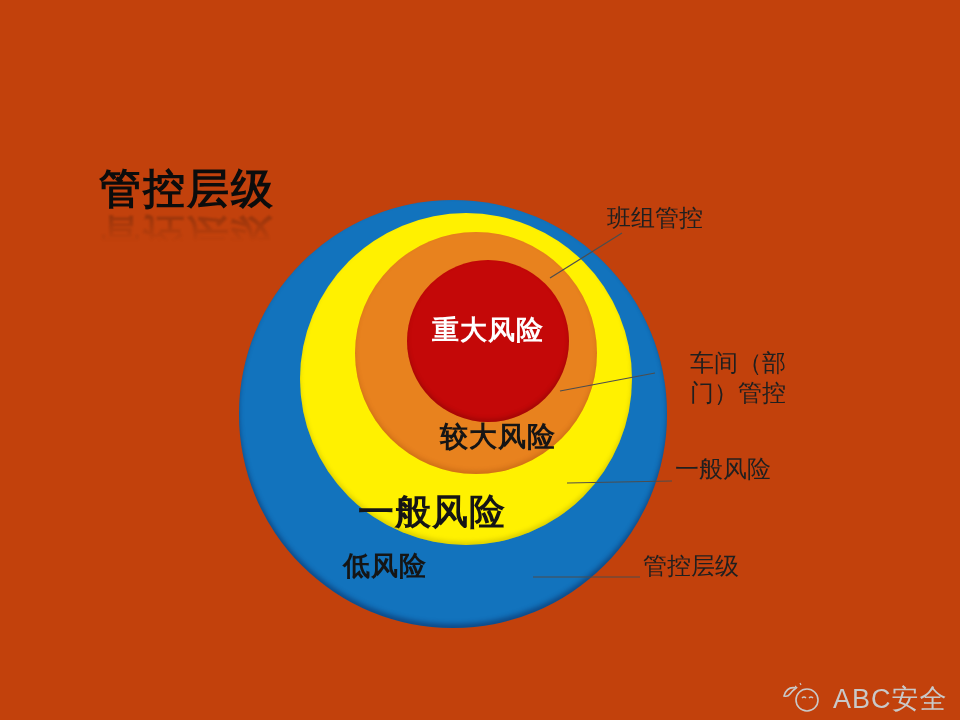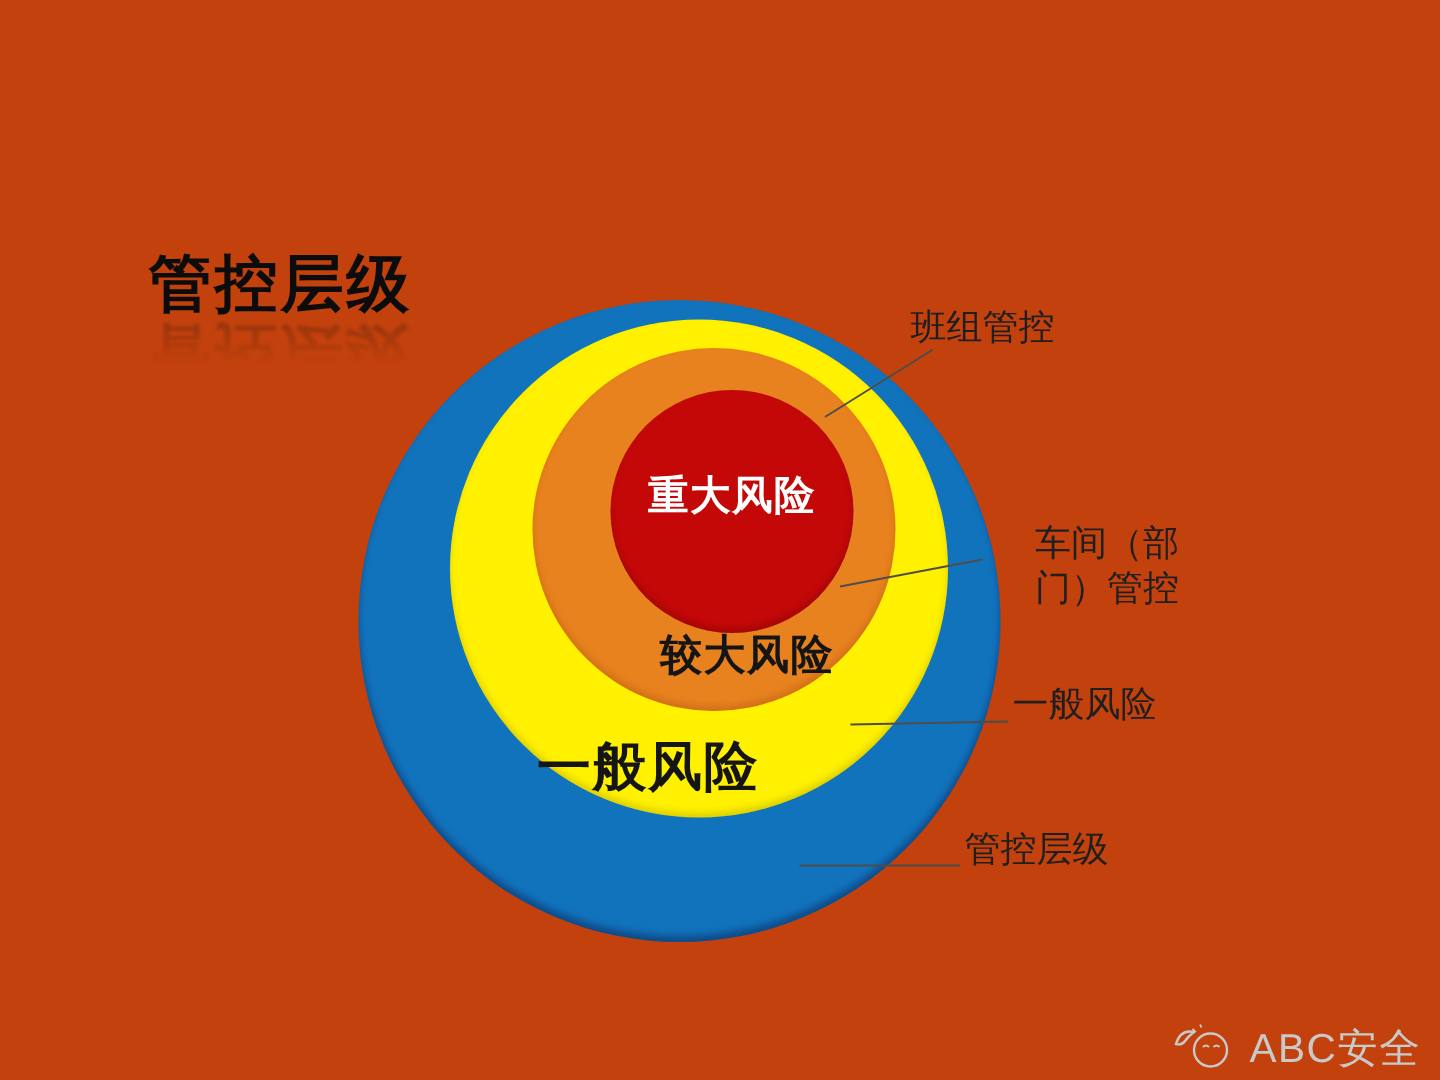--- a/index.html
+++ b/index.html
@@ -128,20 +128,21 @@
   <div class="title-reflection" aria-hidden="true">管控层级</div>
 
   <div class="circle blue"></div>
   <div class="circle yellow"></div>
   <div class="circle orange"></div>
   <div class="circle red"></div>
 
   <div class="ring-label major">重大风险</div>
   <div class="ring-label larger">较大风险</div>
   <div class="ring-label general">一般风险</div>
+  <div class="ring-label low">低风险</div>
 
   <svg class="leaders" viewBox="0 0 960 720">
     <line x1="622" y1="233" x2="550" y2="278"></line>
     <line x1="655" y1="373" x2="560" y2="391"></line>
     <line x1="672" y1="481" x2="567" y2="483"></line>
     <line x1="640" y1="577" x2="533" y2="577"></line>
   </svg>
 
   <div class="callout company">班组管控</div>
   <div class="callout workshop">

